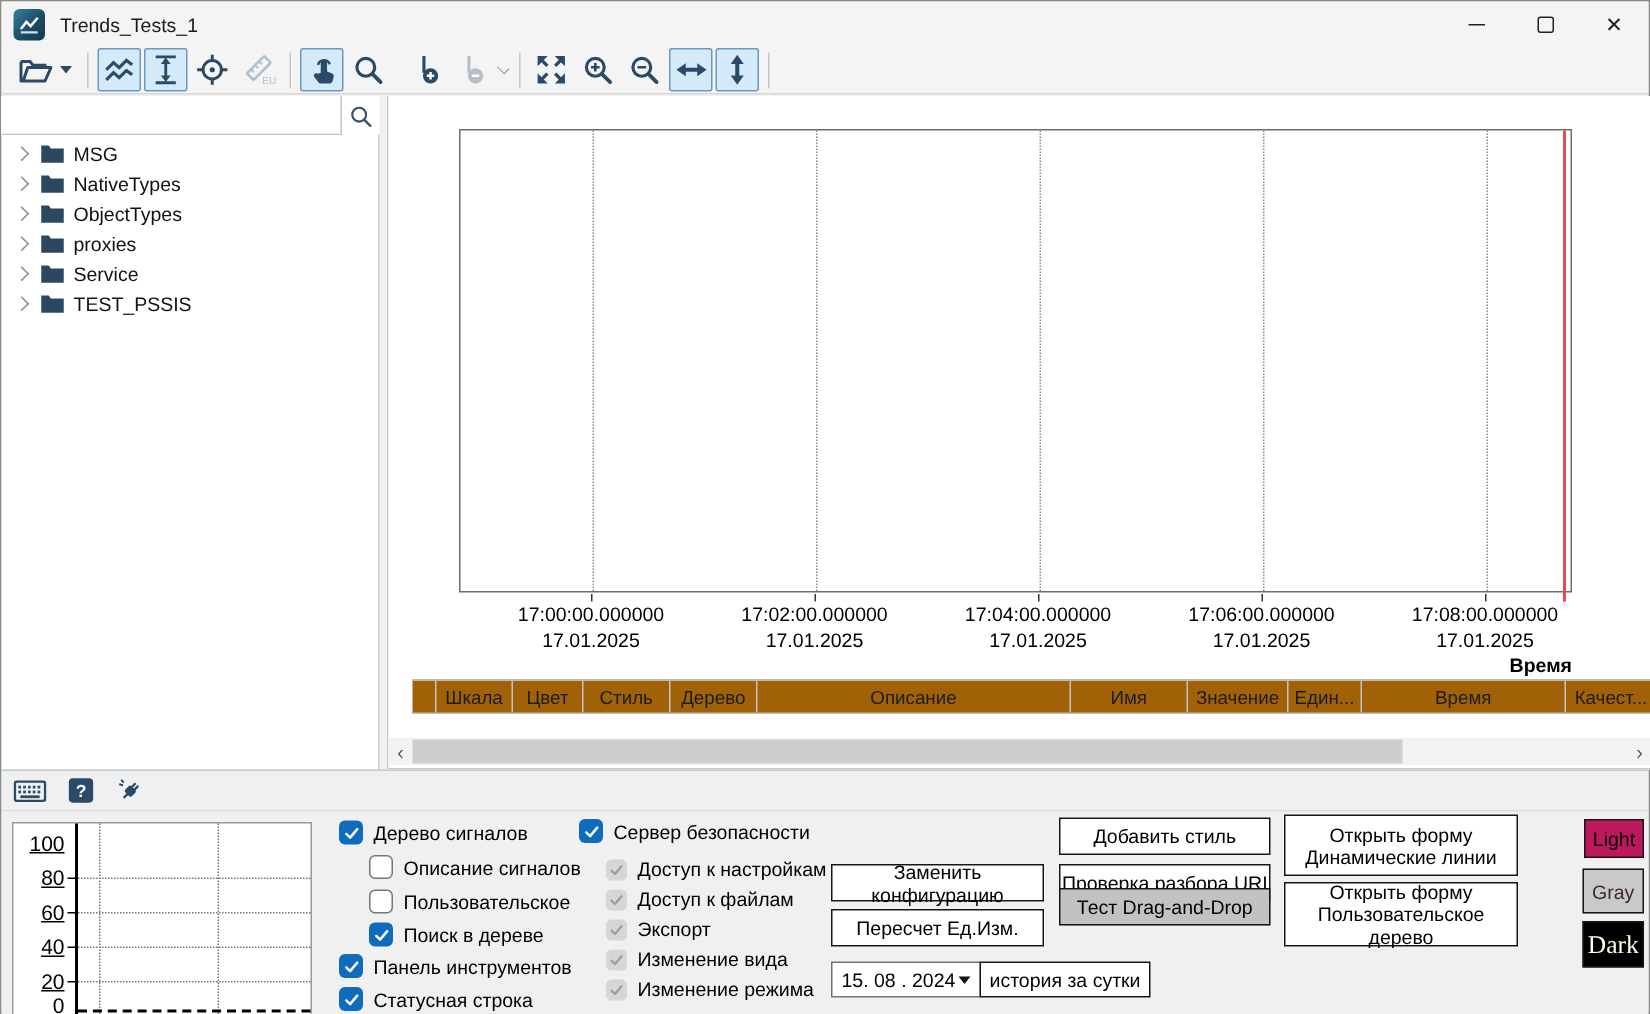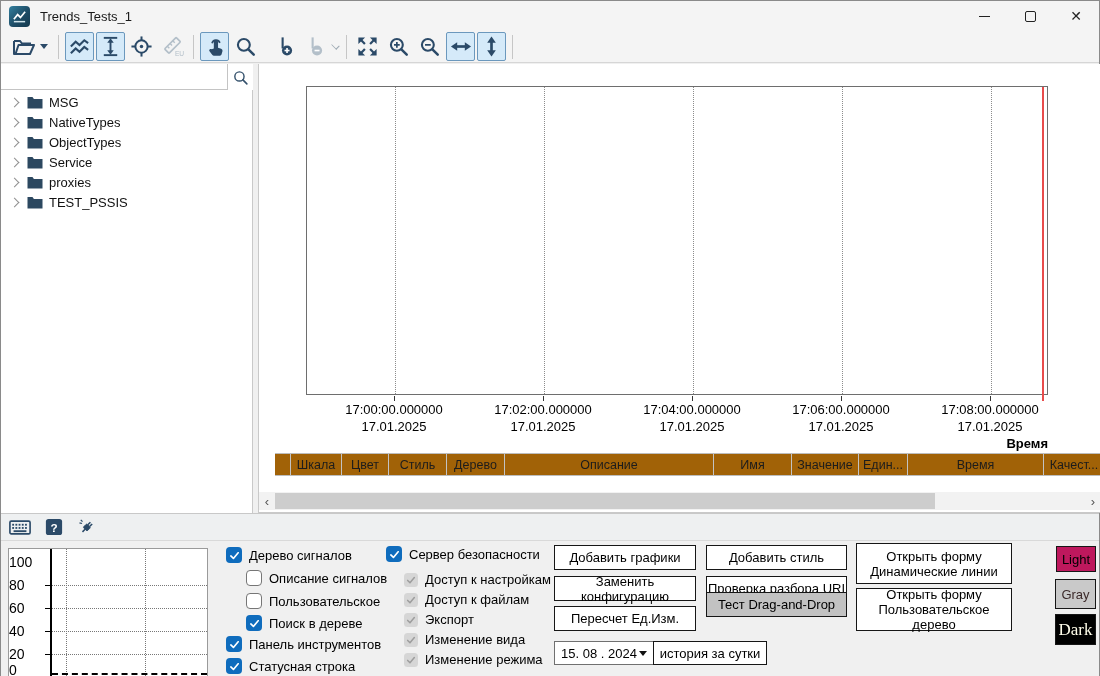--- a/index.html
+++ b/index.html
@@ -60,21 +60,21 @@
   .scr-track { position:relative; flex:1; height:18px; }
   .scr-thumb { position:absolute; left:0; top:1px; height:16px; background:#cdcdcd; }
 
   
   .statusbar { position:absolute; left:0; top:512px; width:100%; height:28px; background:#eef0f1; border-top:1px solid #c8c8c8; border-bottom:1px solid #d9d9d9; display:flex; align-items:center; gap:14px; padding-left:8px; }
 
   
   .bottompanel { position:absolute; left:0; top:540px; width:100%; height:136px; background:#f0f0f0; }
 
   .minichart { position:absolute; left:7px; top:7px; width:200px; height:129px; background:#fff; border:1px solid #9a9a9a; border-bottom:none; }
-  .mc-ylabel { position:absolute; width:34px; text-align:left; font-size:14px; color:#000; }
+  .mc-ylabel { position:absolute; width:34px; text-align:right; font-size:14px; color:#000;text-decoration:underline; }
   .mc-axis { position:absolute; left:41px; top:0; width:2px; height:129px; background:#000; }
   .mc-hgrid { position:absolute; left:43px; width:155px; border-top:1px dotted #777; }
   .mc-vgrid { position:absolute; top:0; height:129px; border-left:1px dotted #777; }
   .mc-ytick { position:absolute; left:36px; width:5px; height:1px; background:#000; }
   .mc-xaxis { position:absolute; left:43px; top:124px; width:155px; border-top:2px dashed #000; }
 
   .cbrow { position:absolute; display:flex; align-items:center; gap:7px; font-size:13px; color:#000; }
   .cbox { width:16px; height:16px; border-radius:4px; flex:0 0 auto; display:flex; align-items:center; justify-content:center; }
   .cbox.on { background:#0f6cbd; }
   .cbox.off { background:#fff; border:1px solid #767676; }
@@ -277,30 +277,30 @@
           </span>
         <span>ObjectTypes</span>
       </div>
       <div class="treerow">
         <div class="chev"></div>
         <span class="fold">
             <svg width="16" height="13" viewBox="0 0 16 13">
               <path d="M.5 1 h5 l1.4 2 h8.6 v9.5 H.5z" fill="#2c4860"></path>
             </svg>
           </span>
-        <span>Service</span>
+        <span>proxies</span>
       </div>
       <div class="treerow">
         <div class="chev"></div>
         <span class="fold">
             <svg width="16" height="13" viewBox="0 0 16 13">
               <path d="M.5 1 h5 l1.4 2 h8.6 v9.5 H.5z" fill="#2c4860"></path>
             </svg>
           </span>
-        <span>proxies</span>
+        <span>Service</span>
       </div>
       <div class="treerow">
         <div class="chev"></div>
         <span class="fold">
             <svg width="16" height="13" viewBox="0 0 16 13">
               <path d="M.5 1 h5 l1.4 2 h8.6 v9.5 H.5z" fill="#2c4860"></path>
             </svg>
           </span>
         <span>TEST_PSSIS</span>
       </div>
@@ -511,21 +511,20 @@
     </div>
     <div class="cbrow" style="left:403px; top:111px">
       <span class="cbox small disd">
           <svg width="10" height="10" viewBox="0 0 12 12">
             <polyline points="2,6.5 4.8,9.2 10,3" fill="none" stroke="#9d9d9d" stroke-width="1.8" stroke-linecap="round" stroke-linejoin="round"></polyline>
           </svg>
         </span>
       <span class="cb-dis-label">Изменение режима</span>
     </div>
 
-    <button class="pbtn" style="left:553px; top:4px;  width:142px; height:25px">Добавить графики</button>
     <button class="pbtn" style="left:553px; top:35px; width:142px; height:25px">Заменить конфигурацию</button>
     <button class="pbtn" style="left:553px; top:65px; width:142px; height:25px">Пересчет Ед.Изм.</button>
 
     <button class="pbtn" style="left:705px; top:4px;  width:141px; height:25px">Добавить стиль</button>
     <button class="pbtn" style="left:705px; top:35px; width:141px; height:25px">Проверка разбора URI</button>
     <button class="pbtn pressed" style="left:705px; top:51px; width:141px; height:25px">Тест Drag-and-Drop</button>
 
     <button class="pbtn" style="left:855px; top:2px; width:156px; height:41px; flex-direction:column">
       <span>Открыть форму</span>
       <span>Динамические линии</span>

